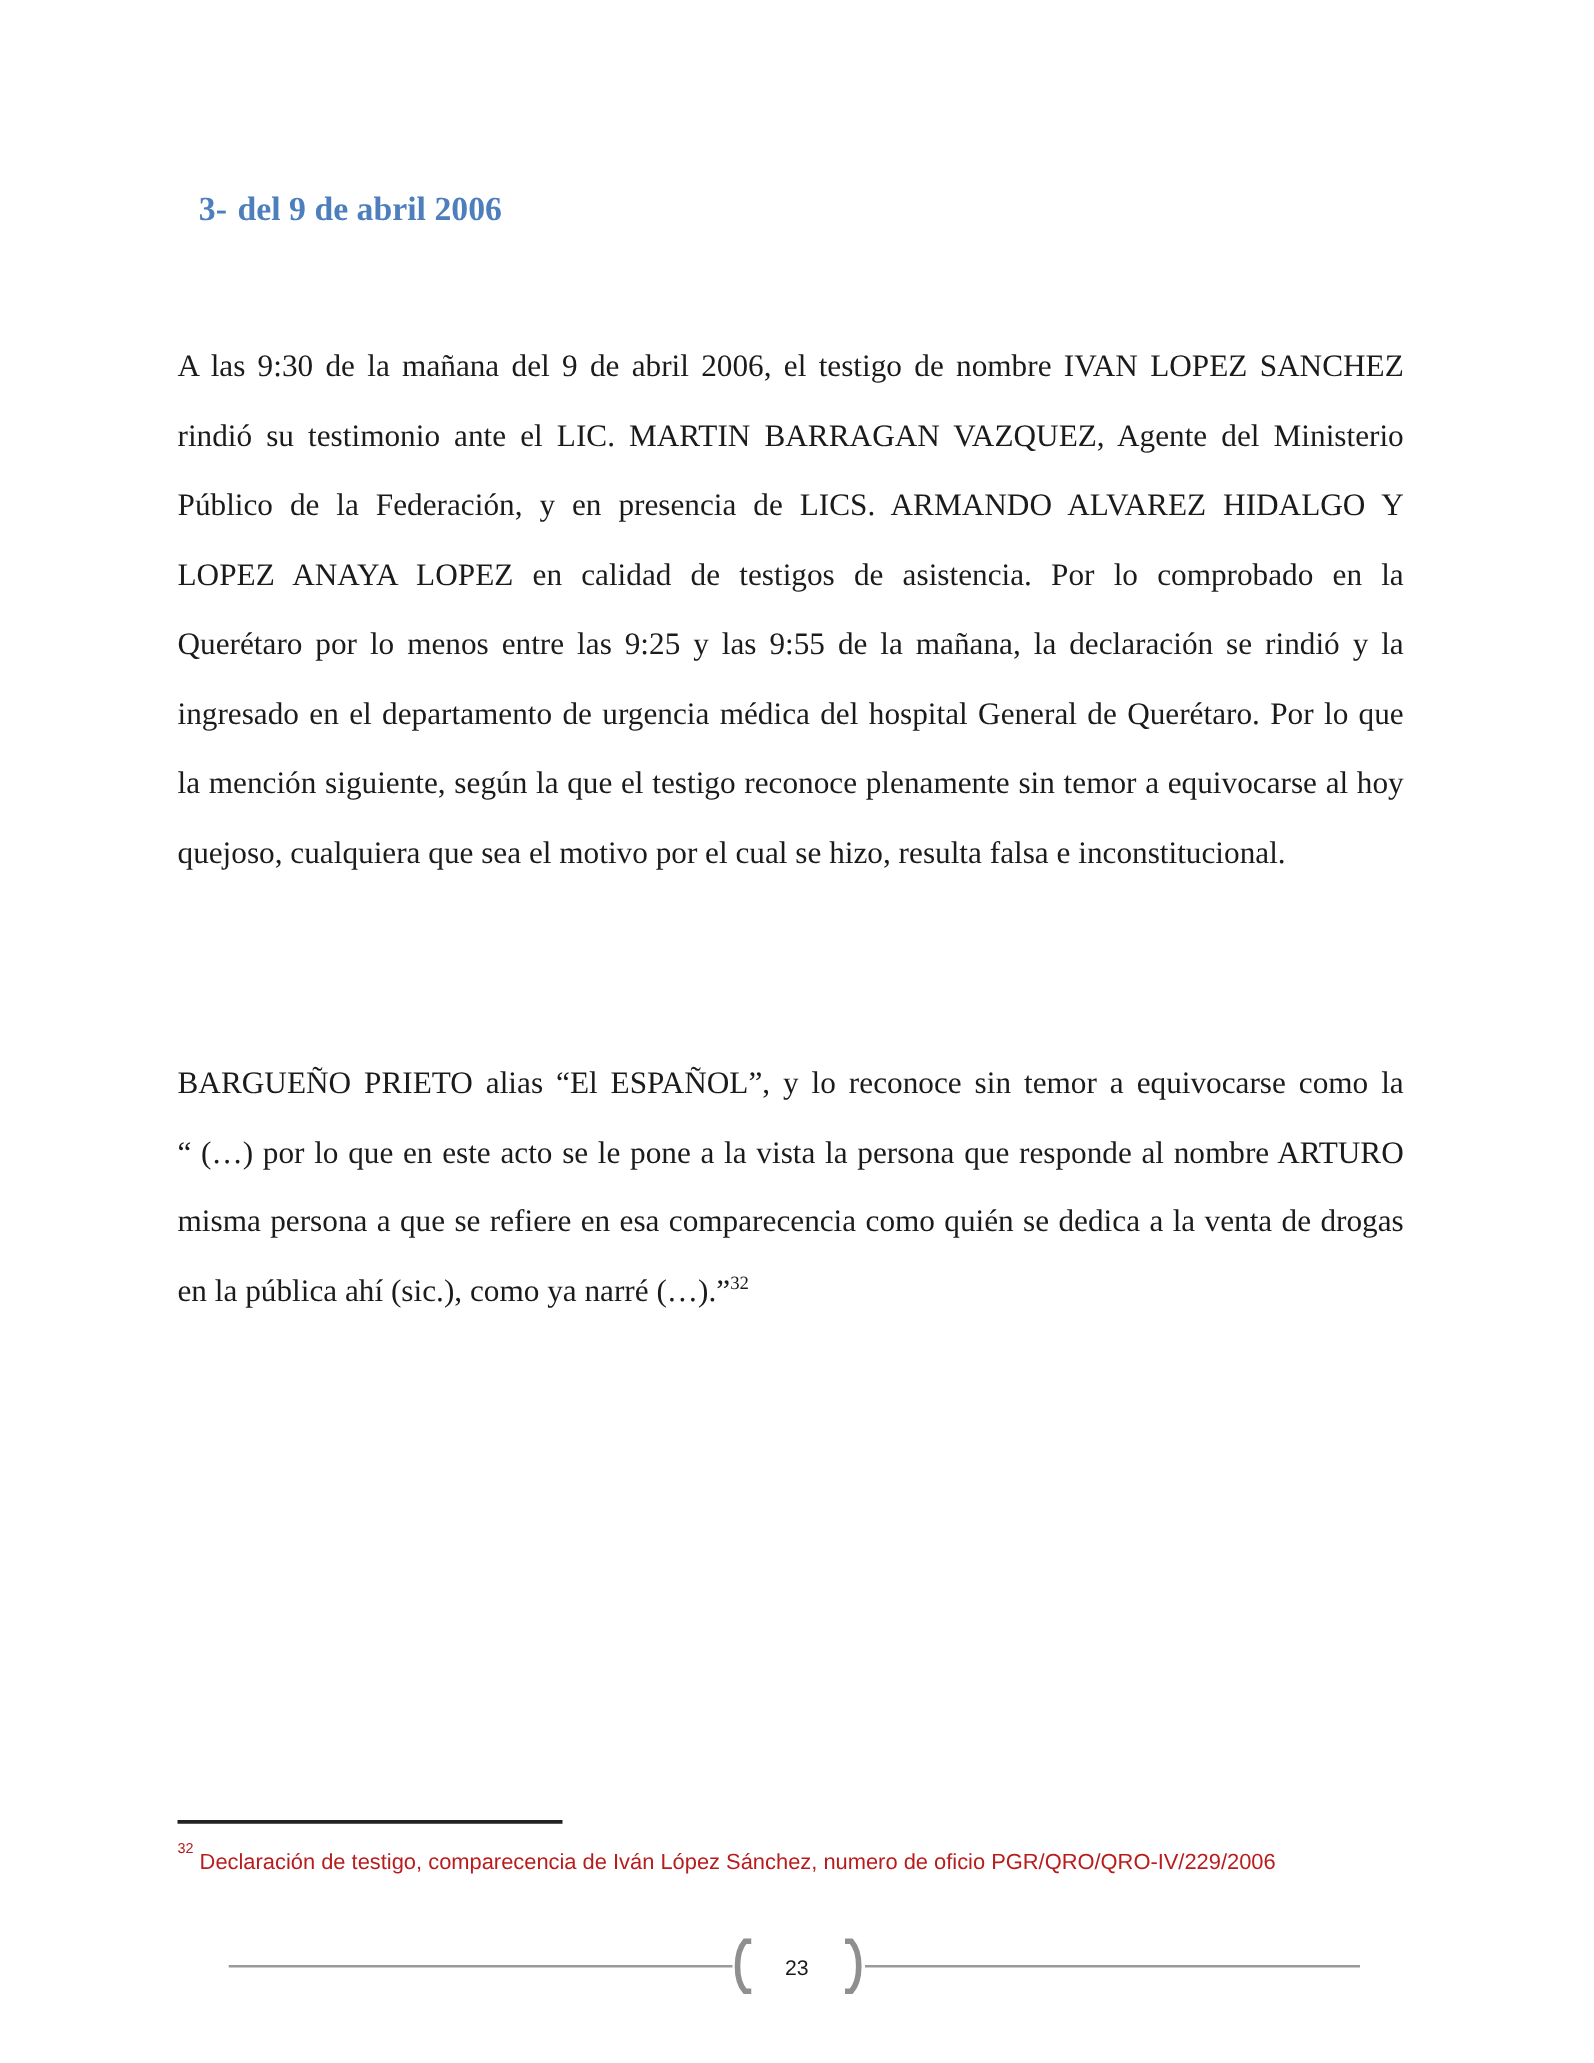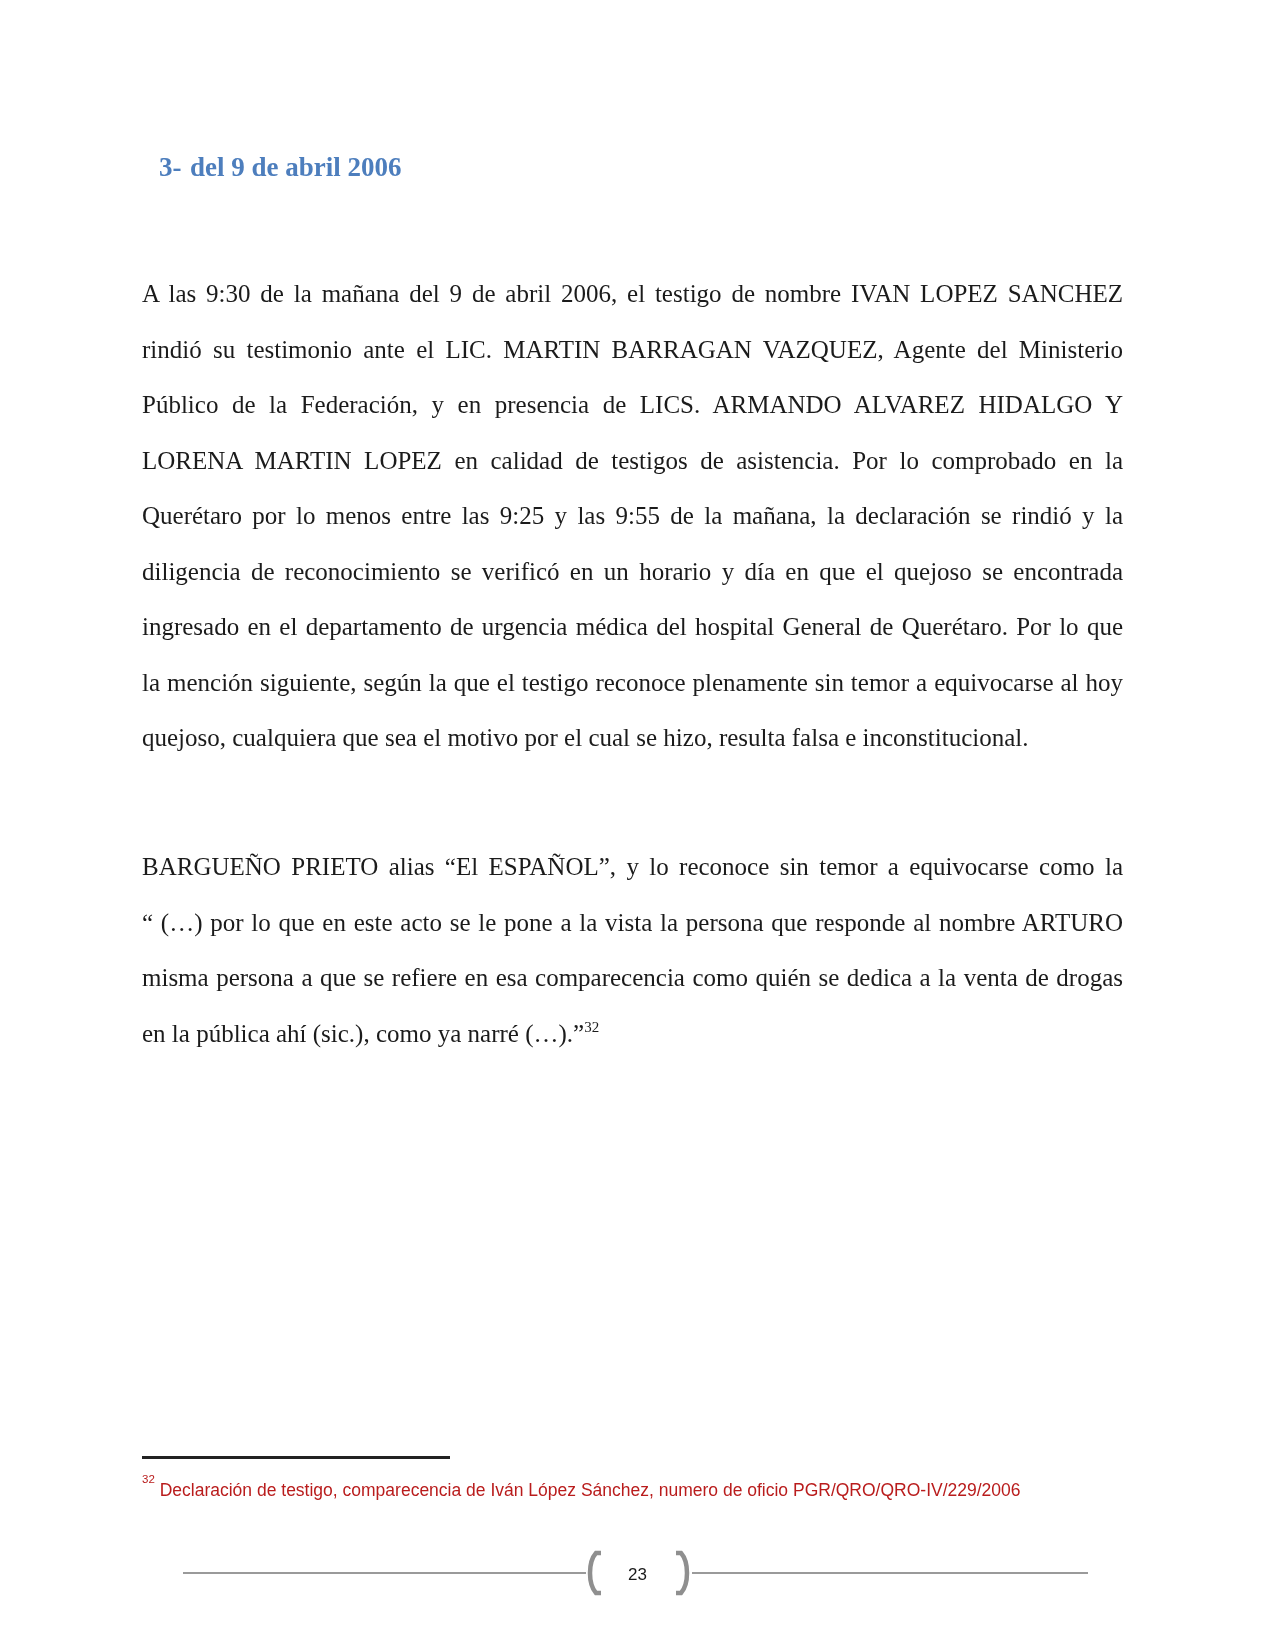--- a/index.html
+++ b/index.html
@@ -112,23 +112,22 @@
     <span class="heading-number">3-</span>
     <div class="heading-text">
         <div class="jline">del 9 de abril 2006</div>
       </div>
   </div>
 
   <div class="para para-1">
       <div class="jline">A las 9:30 de la mañana del 9 de abril 2006, el testigo de nombre IVAN LOPEZ SANCHEZ</div>
       <div class="jline">rindió su testimonio ante el LIC. MARTIN BARRAGAN VAZQUEZ, Agente del Ministerio</div>
       <div class="jline">Público de la Federación, y en presencia de LICS. ARMANDO ALVAREZ HIDALGO Y</div>
-      <div class="jline">LORENA MARTIN LOPEZ en calidad de testigos de asistencia. Por lo comprobado en la</div>
+      <div class="jline">LOPEZ ANAYA LOPEZ en calidad de testigos de asistencia. Por lo comprobado en la</div>
       <div class="jline">Querétaro por lo menos entre las 9:25 y las 9:55 de la mañana, la declaración se rindió y la</div>
-      <div class="jline">diligencia de reconocimiento se verificó en un horario y día en que el quejoso se encontrada</div>
       <div class="jline">ingresado en el departamento de urgencia médica del hospital General de Querétaro. Por lo que</div>
       <div class="jline">la mención siguiente, según la que el testigo reconoce plenamente sin temor a equivocarse al hoy</div>
       <div class="jline last">quejoso, cualquiera que sea el motivo por el cual se hizo,  resulta falsa e inconstitucional.</div>
     </div>
 
   <div class="para para-quote">
     <div>
         <div class="jline">BARGUEÑO PRIETO alias “El ESPAÑOL”, y lo reconoce sin temor a equivocarse como la</div>
         <div class="jline">“ (…) por lo que en este acto se le pone a la vista la persona que responde al nombre ARTURO</div>
         <div class="jline">misma persona a que se refiere en esa comparecencia como quién se dedica a la venta de drogas</div>

